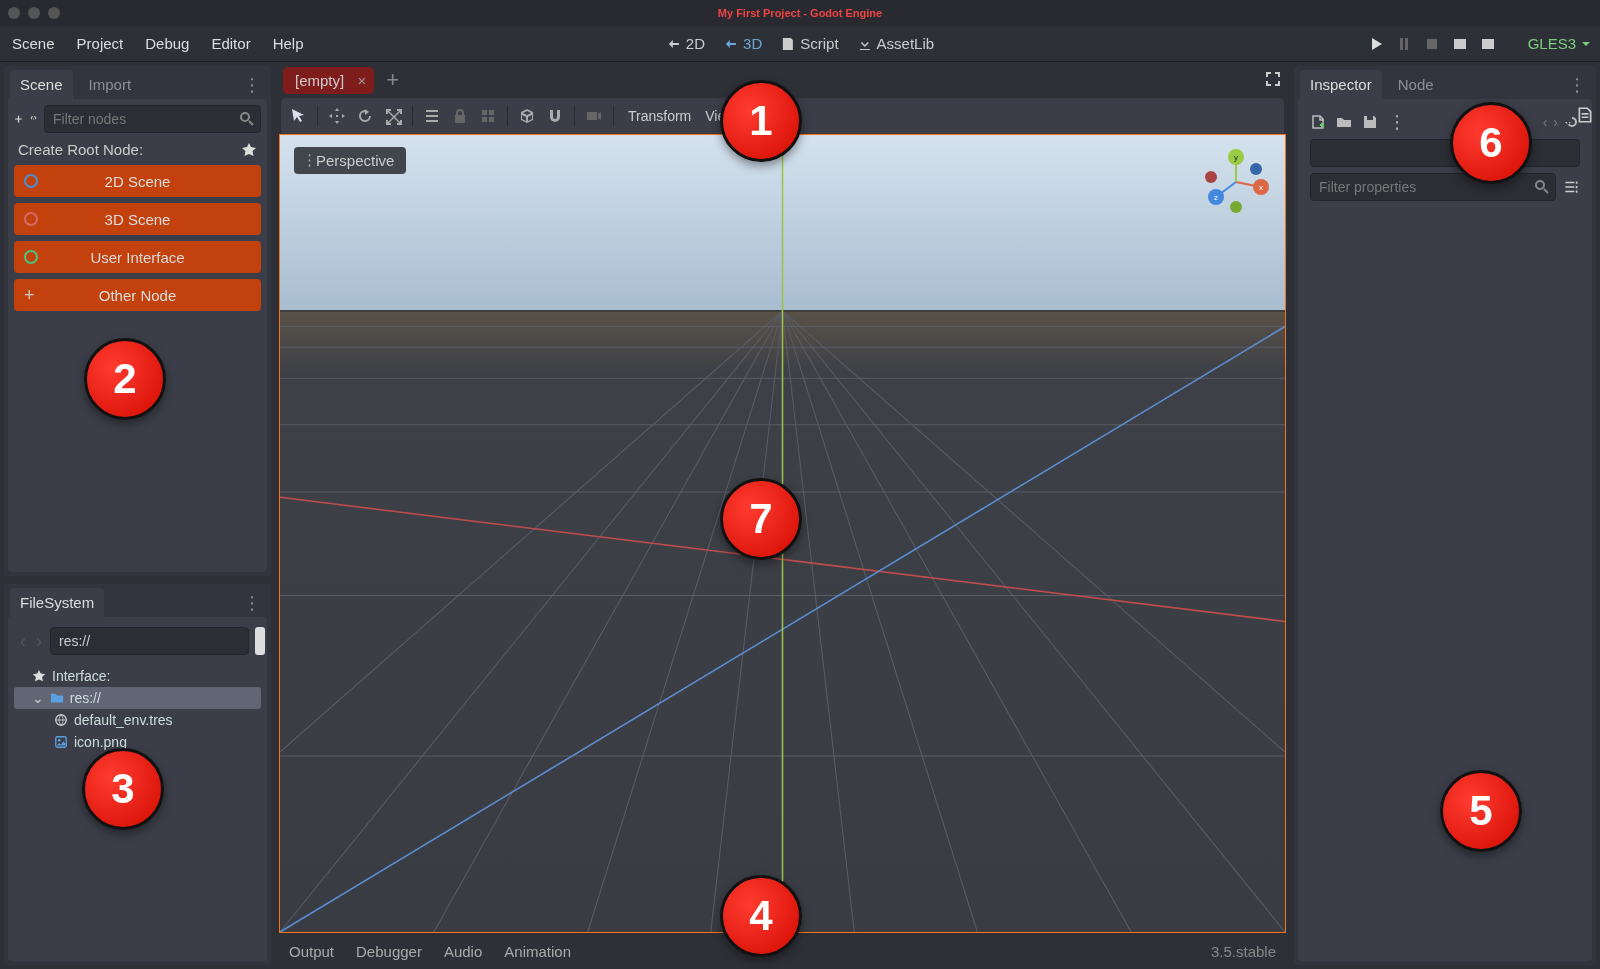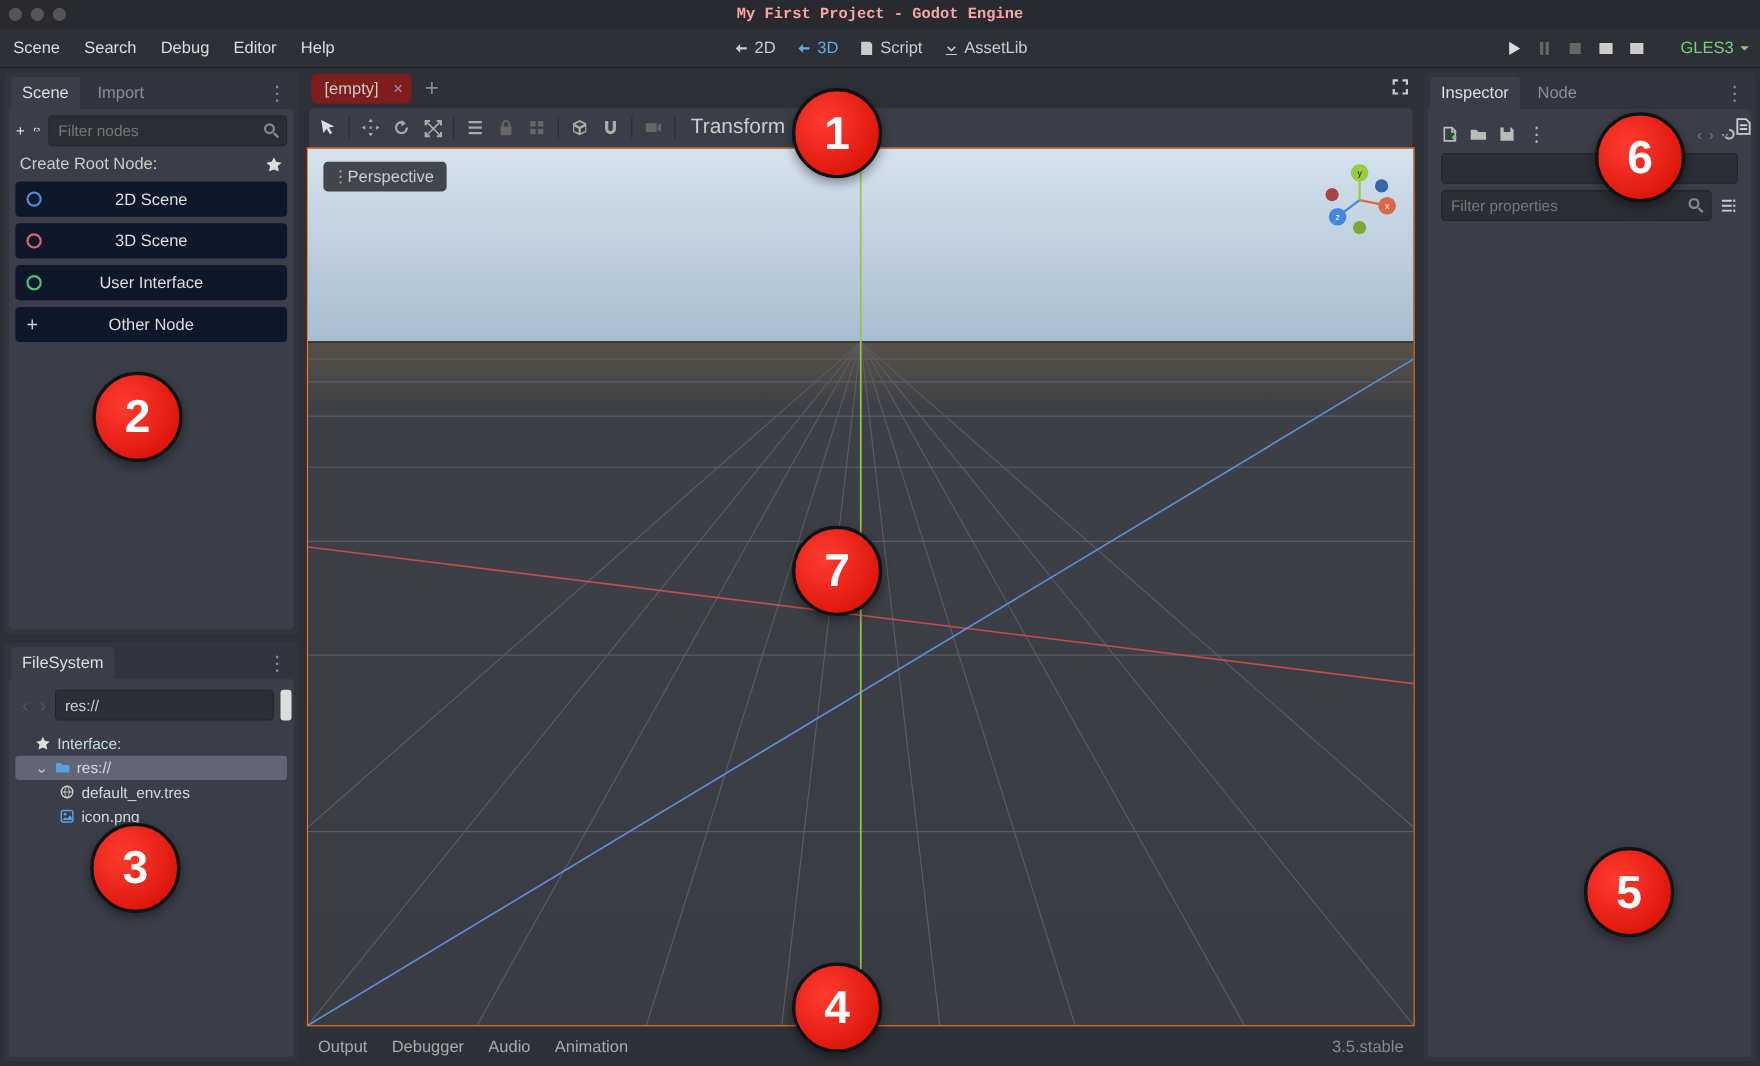--- a/index.html
+++ b/index.html
@@ -3,21 +3,21 @@
 <meta charset="utf-8">
 <style>
 * { box-sizing: border-box; margin: 0; padding: 0; font-family: -apple-system, "Helvetica Neue", Arial, sans-serif; }
 html, body { width: 1600px; height: 969px; overflow: hidden; background: #222; }
 body { display: flex; flex-direction: column; font-size: 14px; color: #cdd; }
 
 
 .titlebar { height: 26px; background: #282a30; display: flex; align-items: center; padding: 0 8px; position: relative; }
 .traffic { display: flex; gap: 8px; }
 .traffic span { width: 12px; height: 12px; border-radius: 50%; background: #555; display: inline-block; }
-.titlebar-title { position: absolute; left: 50%; transform: translateX(-50%); color: #fca5a5; font-weight: 600; font-size: 14px; font-family: Liberation Mono, monospace; }
+.titlebar-title { position: absolute; left: 50%; transform: translateX(-50%); color: #ef4444; font-weight: 600; font-size: 11px; }
 
 
 .menubar { height: 36px; background: #2e3038; display: flex; align-items: center; padding: 0 8px; border-bottom: 1px solid #1d1f24; }
 .menu-left { display: flex; gap: 22px; padding-left: 4px; }
 .menu-left span { color: #ddd; cursor: pointer; font-size: 15px; }
 .menu-center { position: absolute; left: 50%; transform: translateX(-50%); display: flex; gap: 18px; }
 .workspace-tab { display: flex; align-items: center; gap: 4px; color: #ccc; cursor: pointer; font-size: 15px;}
 .workspace-tab.active { color: #6aa7d9; }
 .workspace-tab svg { width: 16px; height: 16px; }
 .menu-right { margin-left: auto; display: flex; align-items: center; gap: 32px; }
@@ -38,21 +38,21 @@
 .dock-body { background: #3b3e48; margin: 0 4px 4px 4px; border-radius: 0 4px 4px 4px; padding: 6px; flex:1; display:flex; flex-direction:column; }
 
 .scene-toolbar { display:flex; align-items:center; gap:6px; }
 .scene-toolbar svg { width:16px; height:16px; cursor:pointer; }
 .filter-input { flex:1; background:#2c2e36; border:1px solid #23252b; border-radius:4px; height:28px; padding:0 26px 0 8px; color:#ccc; font-size: 14px;}
 .filter-input::placeholder { color:#777; }
 .input-wrap { position:relative; flex:1; display:flex; }
 .input-wrap .search-icon { position:absolute; right:6px; top:6px; width:16px; height:16px; color:#888;}
 
 .root-label { display:flex; align-items:center; justify-content:space-between; padding: 8px 4px 4px; color:#ccc; font-size:15px;}
-.root-option { display:flex; align-items:center; gap:10px; background:#0f172a; border-radius:4px; height:32px; margin:3px 0; padding:0 10px; cursor:pointer; justify-content:center; position:relative;}
+.root-option { display:flex; align-items:center; gap:10px; background:#c2410c; border-radius:4px; height:32px; margin:3px 0; padding:0 10px; cursor:pointer; justify-content:center; position:relative;}
 .root-option .node-icon { position:absolute; left:10px; width:14px; height:14px; border:2px solid; border-radius:50%; }
 .root-option .plus-icon { position:absolute; left:10px; color:#ccc; font-size:18px; line-height:1;}
 .root-option span.lbl { color:#ddd; font-size:15px;}
 
 .filesys-header { display:flex; align-items:center; gap:6px; padding:4px;}
 .nav-arrow { color:#555; font-size:18px; cursor:pointer; padding:0 2px;}
 .path-input { flex:1; background:#2c2e36; border:1px solid #23252b; border-radius:4px; height:28px; padding:0 8px; color:#ccc; font-size:14px;}
 .grid-toggle { width:28px; height:28px; background:#ddd; border-radius:3px; display:flex; flex-direction:column; gap:2px; padding:5px; cursor:pointer;}
 .grid-toggle div { flex:1; background:#2e3038; border-radius:1px;}
 
@@ -70,21 +70,21 @@
 .scene-file-tab .close { position:absolute; right:8px; top:5px; color:#999; cursor:pointer; font-size:15px;}
 .add-tab { color:#888; font-size:22px; cursor:pointer; padding:0 4px;}
 .fullscreen-btn { margin-left:auto; color:#ccc; cursor:pointer;}
 .fullscreen-btn svg { width:18px; height:18px;}
 
 .viewport-toolbar { height:36px; background:#3b3e48; margin:0 6px; border-radius:5px 5px 0 0; display:flex; align-items:center; padding:0 8px; gap:10px;}
 .viewport-toolbar .tool-btn { color:#aaa; cursor:pointer; display:flex; align-items:center;}
 .viewport-toolbar .tool-btn.active { color:#dde;}
 .viewport-toolbar .tool-btn svg { width:18px; height:18px;}
 .viewport-toolbar .sep { width:1px; height:20px; background:#2a2c33;}
-.viewport-toolbar .transform-label { color:#ccc; font-size:19px; margin-left:4px;}
+.viewport-toolbar .transform-label { color:#ccc; font-size:14px; margin-left:4px;}
 
 .viewport { flex:1; margin:0 4px; background:#46484f; position:relative; border:1px solid #f97316; overflow:hidden;}
 .perspective-badge { position:absolute; top:12px; left:14px; background:rgba(40,42,48,0.85); border-radius:4px; padding:5px 12px 5px 22px; color:#ccc; font-size:15px; z-index:30;}
 .perspective-badge::before { content:"⋮"; position:absolute; left:8px; top:4px; color:#aaa;}
 
 .gizmo { position:absolute; top:12px; right:14px; width:70px; height:70px; z-index:30;}
 
 .sky { position:absolute; top:0; left:0; right:0; height:22%; background:linear-gradient(#d5e2ee, #a8bdd0);}
 .ground { position:absolute; top:22%; left:0; right:0; bottom:0; background:linear-gradient(#5a5247 0%, #3e4047 10%, #3a3c43 100%);}
 .grid-svg { position:absolute; inset:0; width:100%; height:100%; z-index:10;}
@@ -114,21 +114,21 @@
     <span></span>
     <span></span>
     <span></span>
   </div>
   <div class="titlebar-title">My First Project - Godot Engine</div>
 </div>
 
 <div class="menubar" style="position:relative;">
   <div class="menu-left">
     <span>Scene</span>
-    <span>Search</span>
+    <span>Project</span>
     <span>Debug</span>
     <span>Editor</span>
     <span>Help</span>
   </div>
   <div class="menu-center">
     <div class="workspace-tab">
       <svg viewBox="0 0 16 16">
           <path d="M3 8l4-4v3h6v2H7v3z"></path>
         </svg>
       <span>2D</span>

